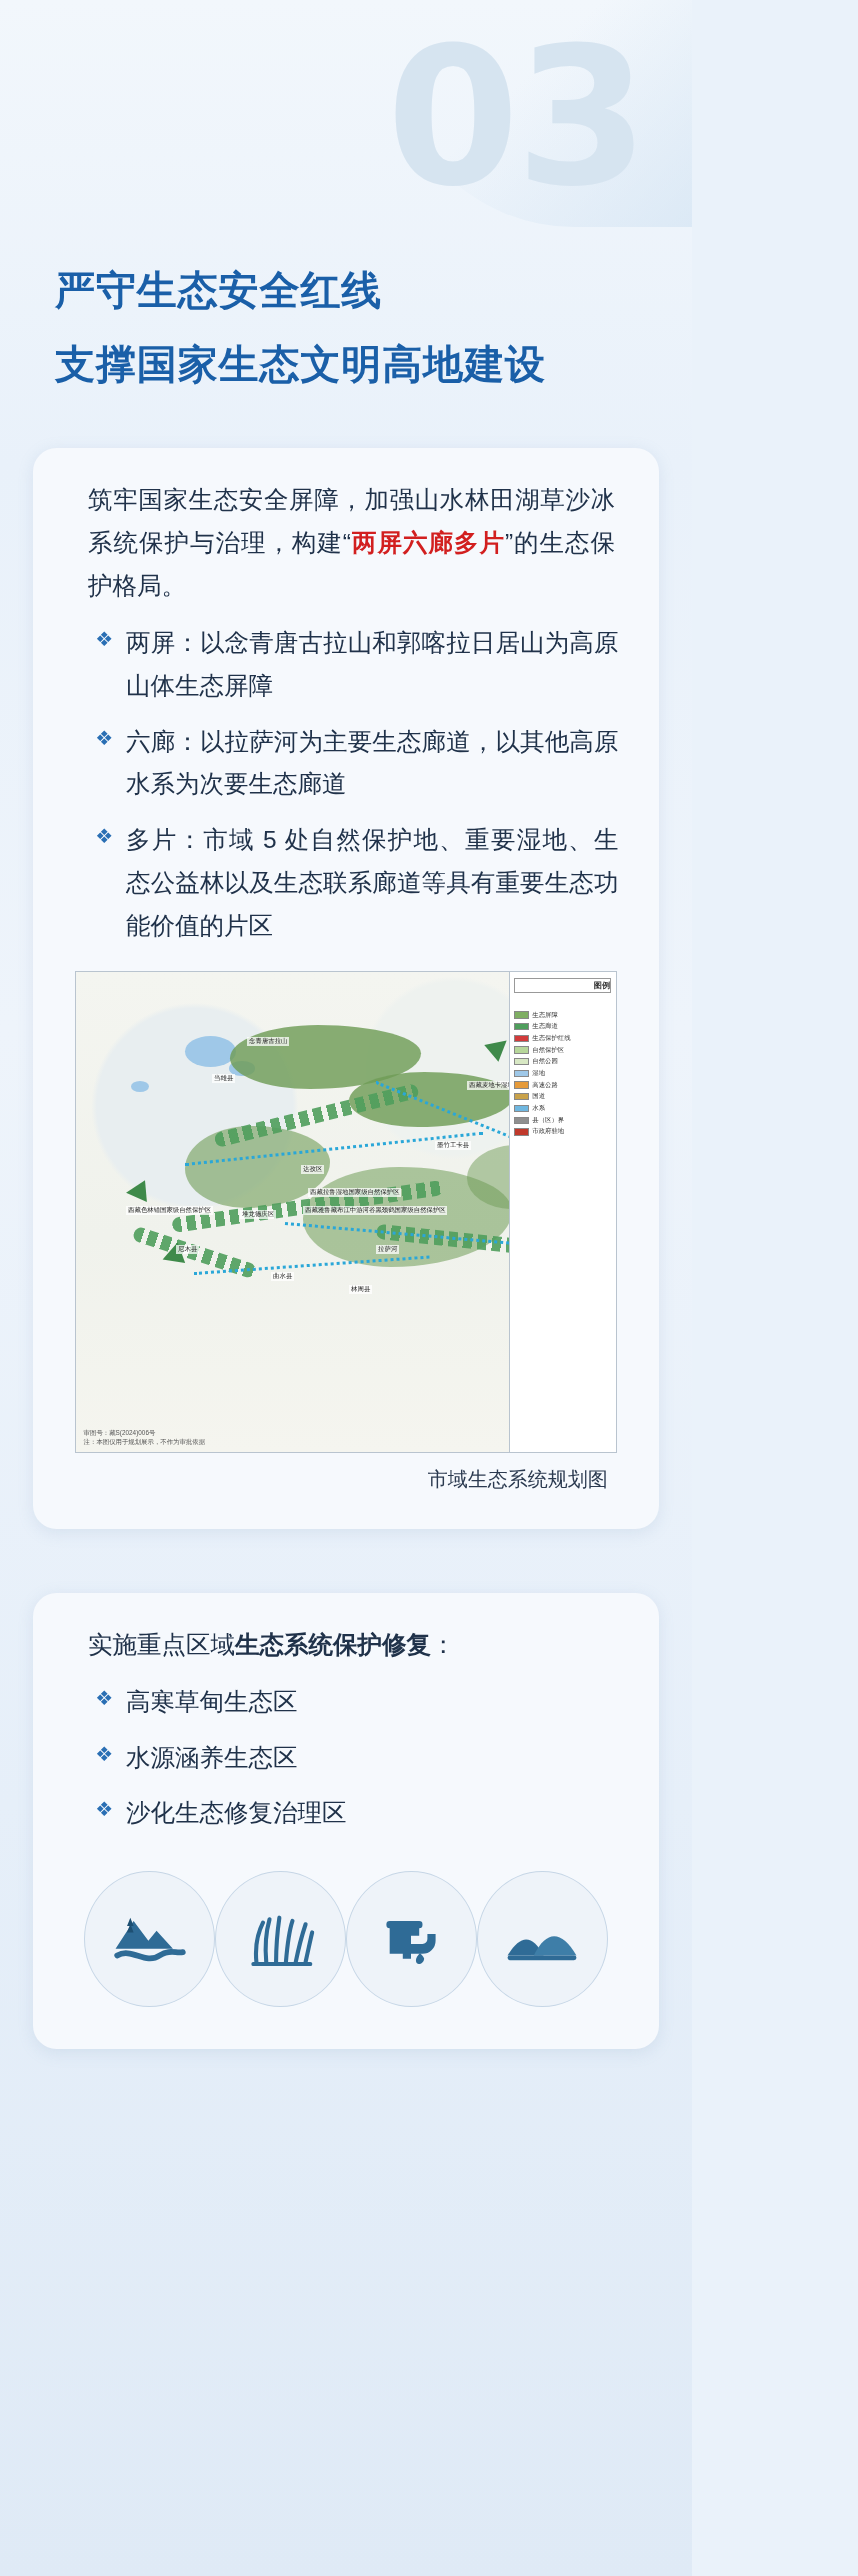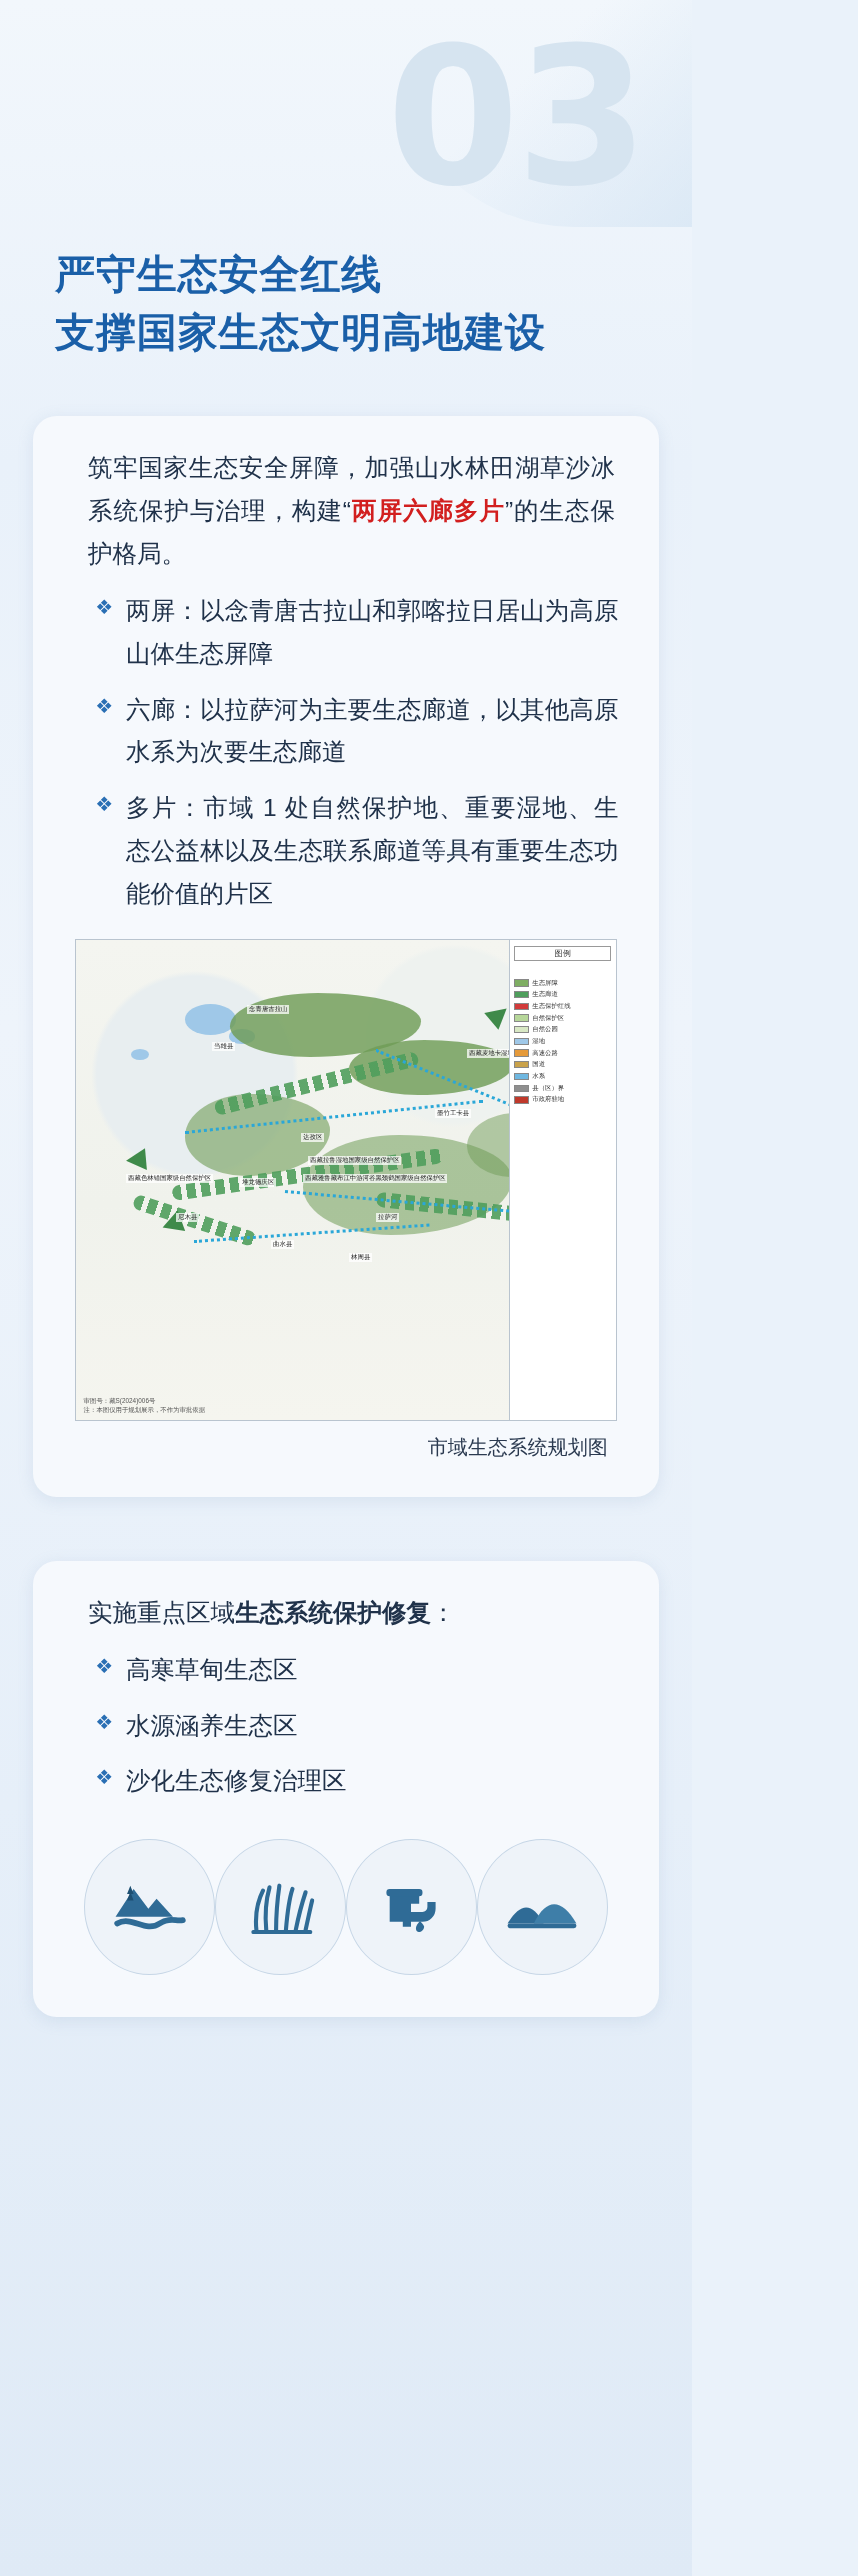--- a/index.html
+++ b/index.html
@@ -41,21 +41,21 @@
     position: relative;
     padding: 245px 55px 0 55px;
   }
   .headline h1 {
     font-size: 40px;
     line-height: 1.45;
     color: #1a5fa8;
     font-weight: 800;
     letter-spacing: 0.9px;
   }
-  .headline h1 span { display: block; }
+  .headline h1 span { display: block; margin-top: 16px; }
 
   .card {
     position: relative;
     margin: 55px 33px 0 33px;
     background: #f6f9fd;
     border-radius: 23.6px;
     box-shadow: 0 3.6px 16.4px rgba(120,150,185,0.16);
     padding: 31px 35px 36px 35px;
   }
   .card-title {
@@ -133,26 +133,26 @@
     position: absolute;
     right: 0; top: 0;
     width: 107px; height: 100%;
     background: #ffffff;
     border-left: 0.9px solid #b9c4cf;
     padding: 5.5px 4.5px;
     font-size: 6.4px;
     color: #333;
   }
   .legend h4 {
-    text-align: center;
+    text-align: right;
     font-size: 8.2px;
     border: 0.9px solid #999;
     padding: 0.9px 0;
     margin-bottom: 18px;
-    font-weight: 400;
+    font-weight: 700;
   }
   .legend-row { display: flex; align-items: center; margin-bottom: 2.7px; }
   .legend-sw {
     width: 14.5px; height: 7.3px; margin-right: 3.6px;
     border: 0.9px solid #888; flex: none;
   }
   .map-caption {
     text-align: right;
     font-size: 20px;
     color: #2b3a50;
@@ -259,21 +259,21 @@
     </h1>
   </div>
 
   <div class="card">
 
     <p class="para"><span>筑牢国家生态安全屏障，加强山水林田湖草沙冰系统保护与治理，构建“</span><span class="hl">两屏六廊多片</span><span>”的生态保护格局。</span></p>
 
     <ul class="bullets">
       <li>两屏：以念青唐古拉山和郭喀拉日居山为高原山体生态屏障</li>
       <li>六廊：以拉萨河为主要生态廊道，以其他高原水系为次要生态廊道</li>
-      <li>多片：市域 1 处自然保护地、重要湿地、生态公益林以及生态联系廊道等具有重要生态功能价值的片区</li>
+      <li>多片：市域 5 处自然保护地、重要湿地、生态公益林以及生态联系廊道等具有重要生态功能价值的片区</li>
     </ul>
 
     <div class="map-wrap">
       <div class="map">
         <div class="map-bg"></div>
 
         <div class="lake" style="left:109px; top:64px; width:51px; height:31px;"></div>
         <div class="lake" style="left:153px; top:89px; width:25.4px; height:14.5px;"></div>
         <div class="lake" style="left:55px; top:109px; width:18px; height:11px;"></div>
 

